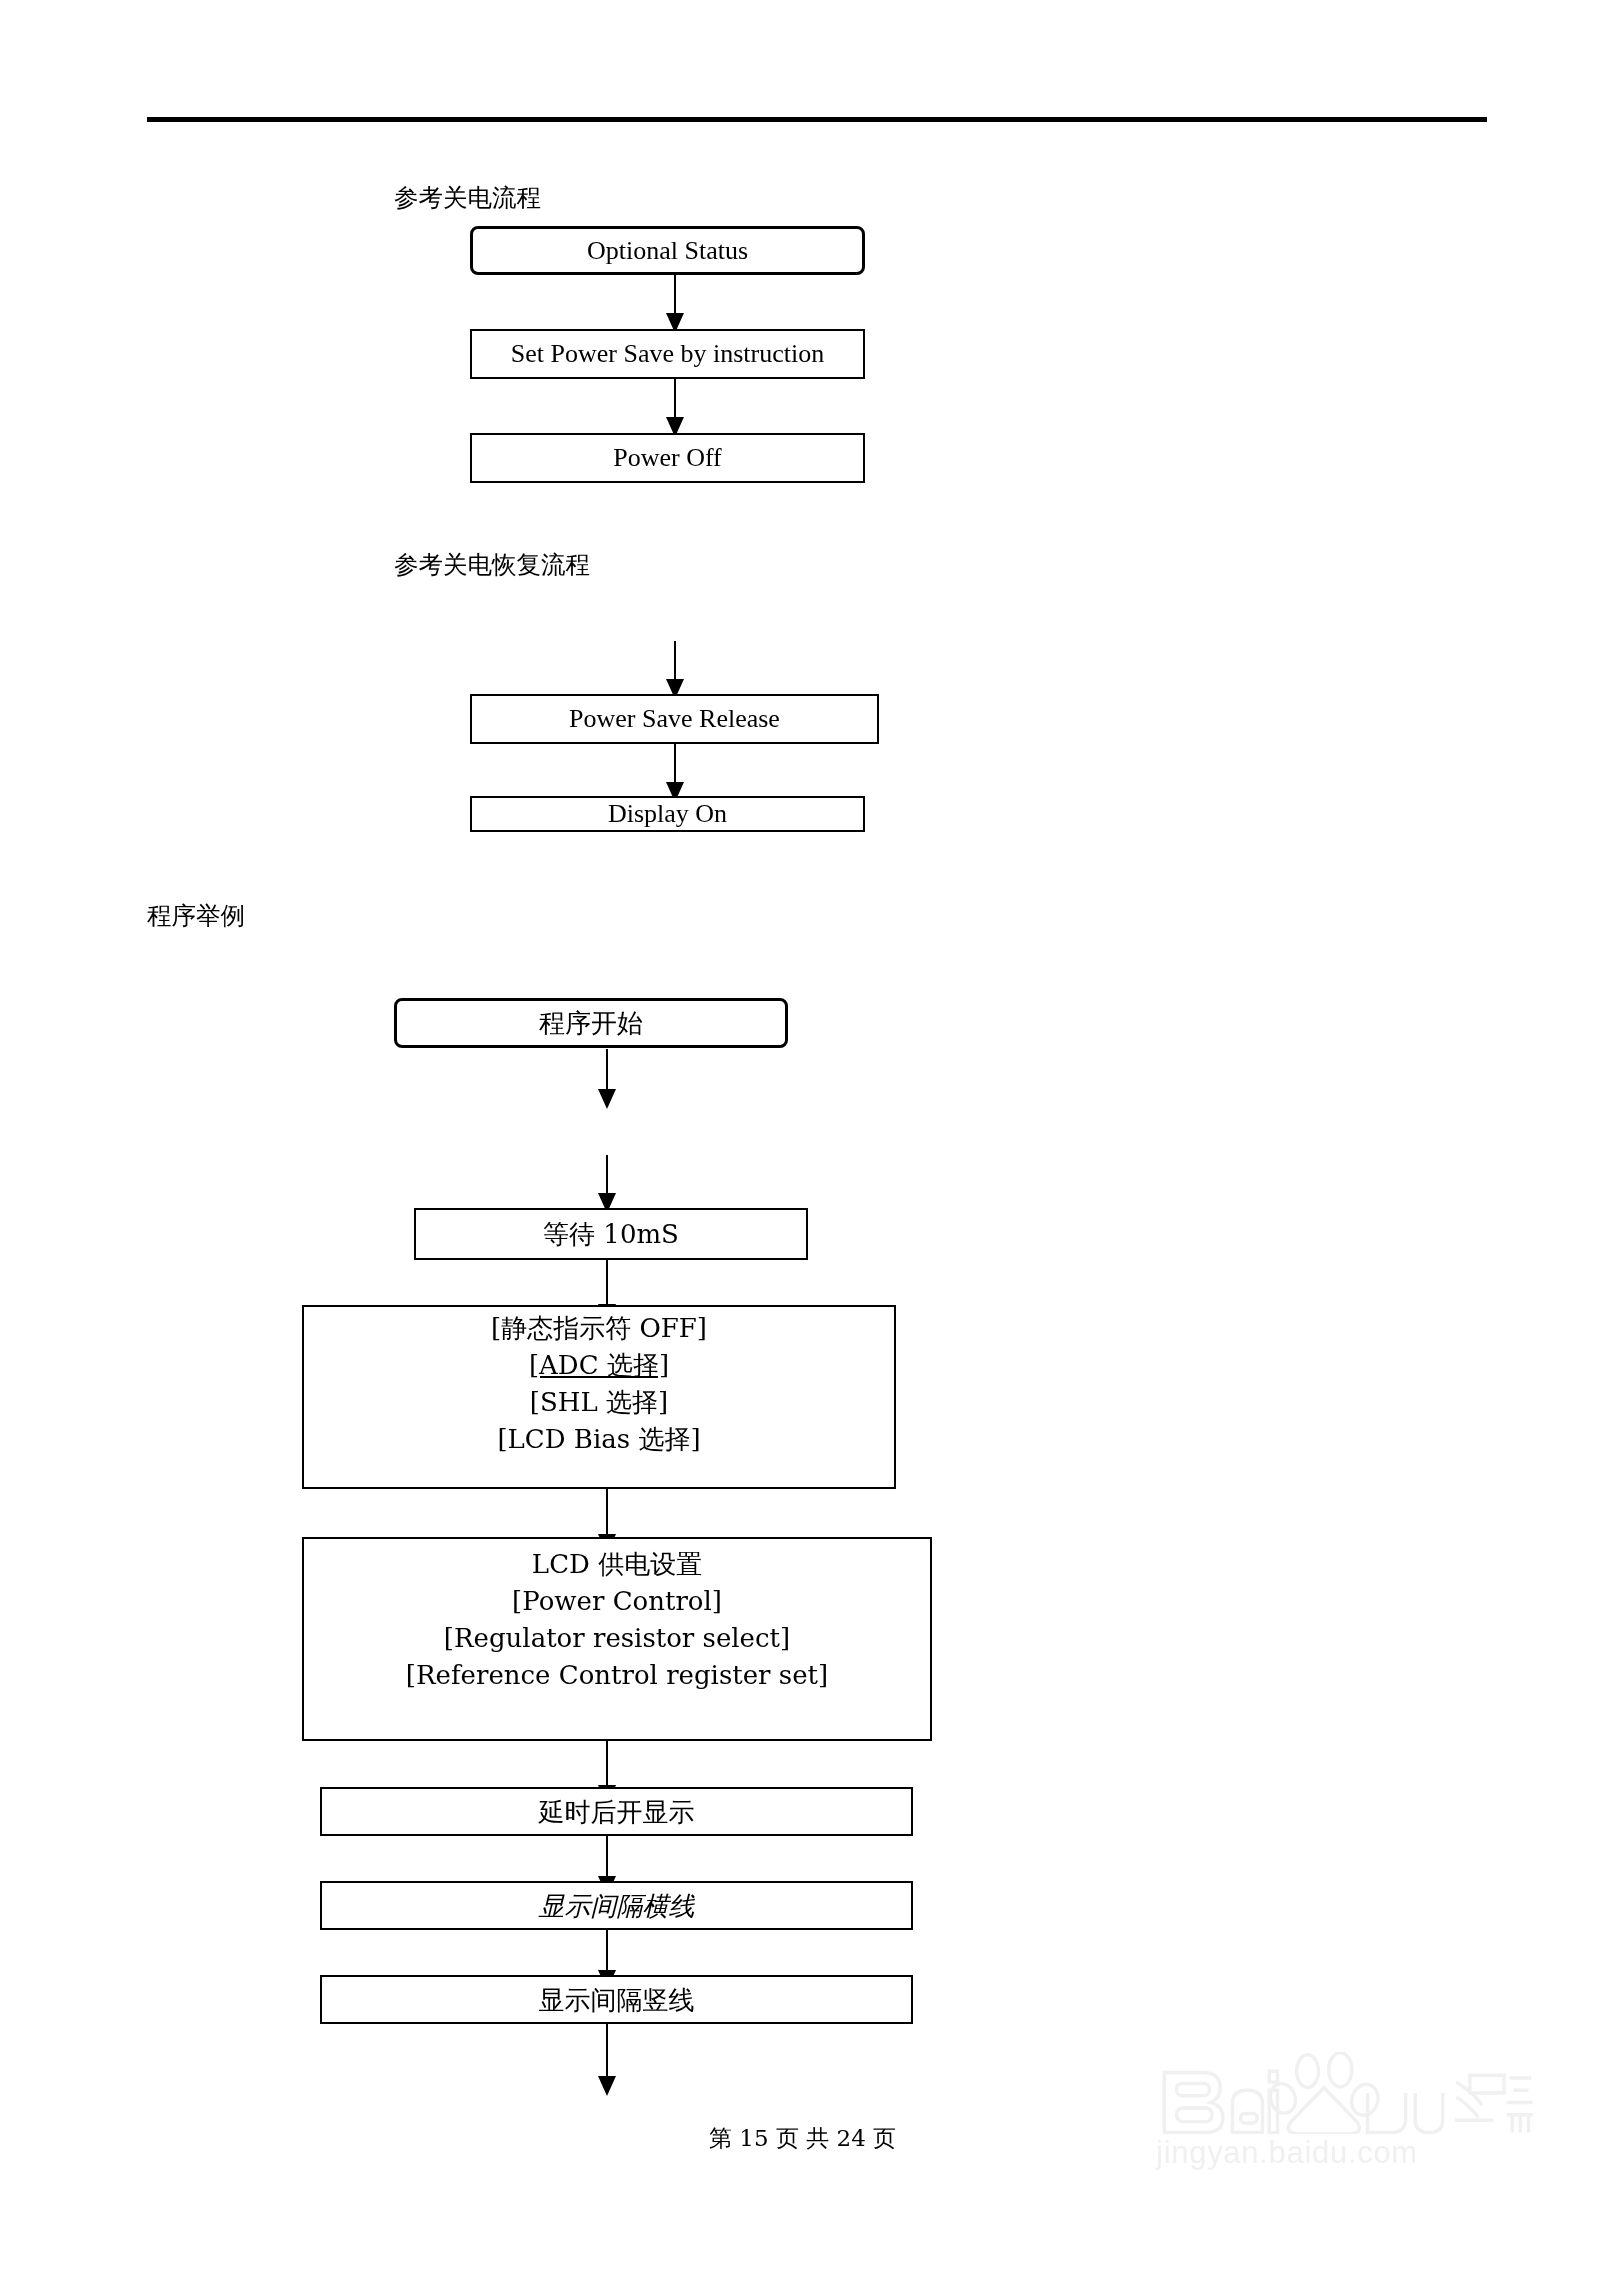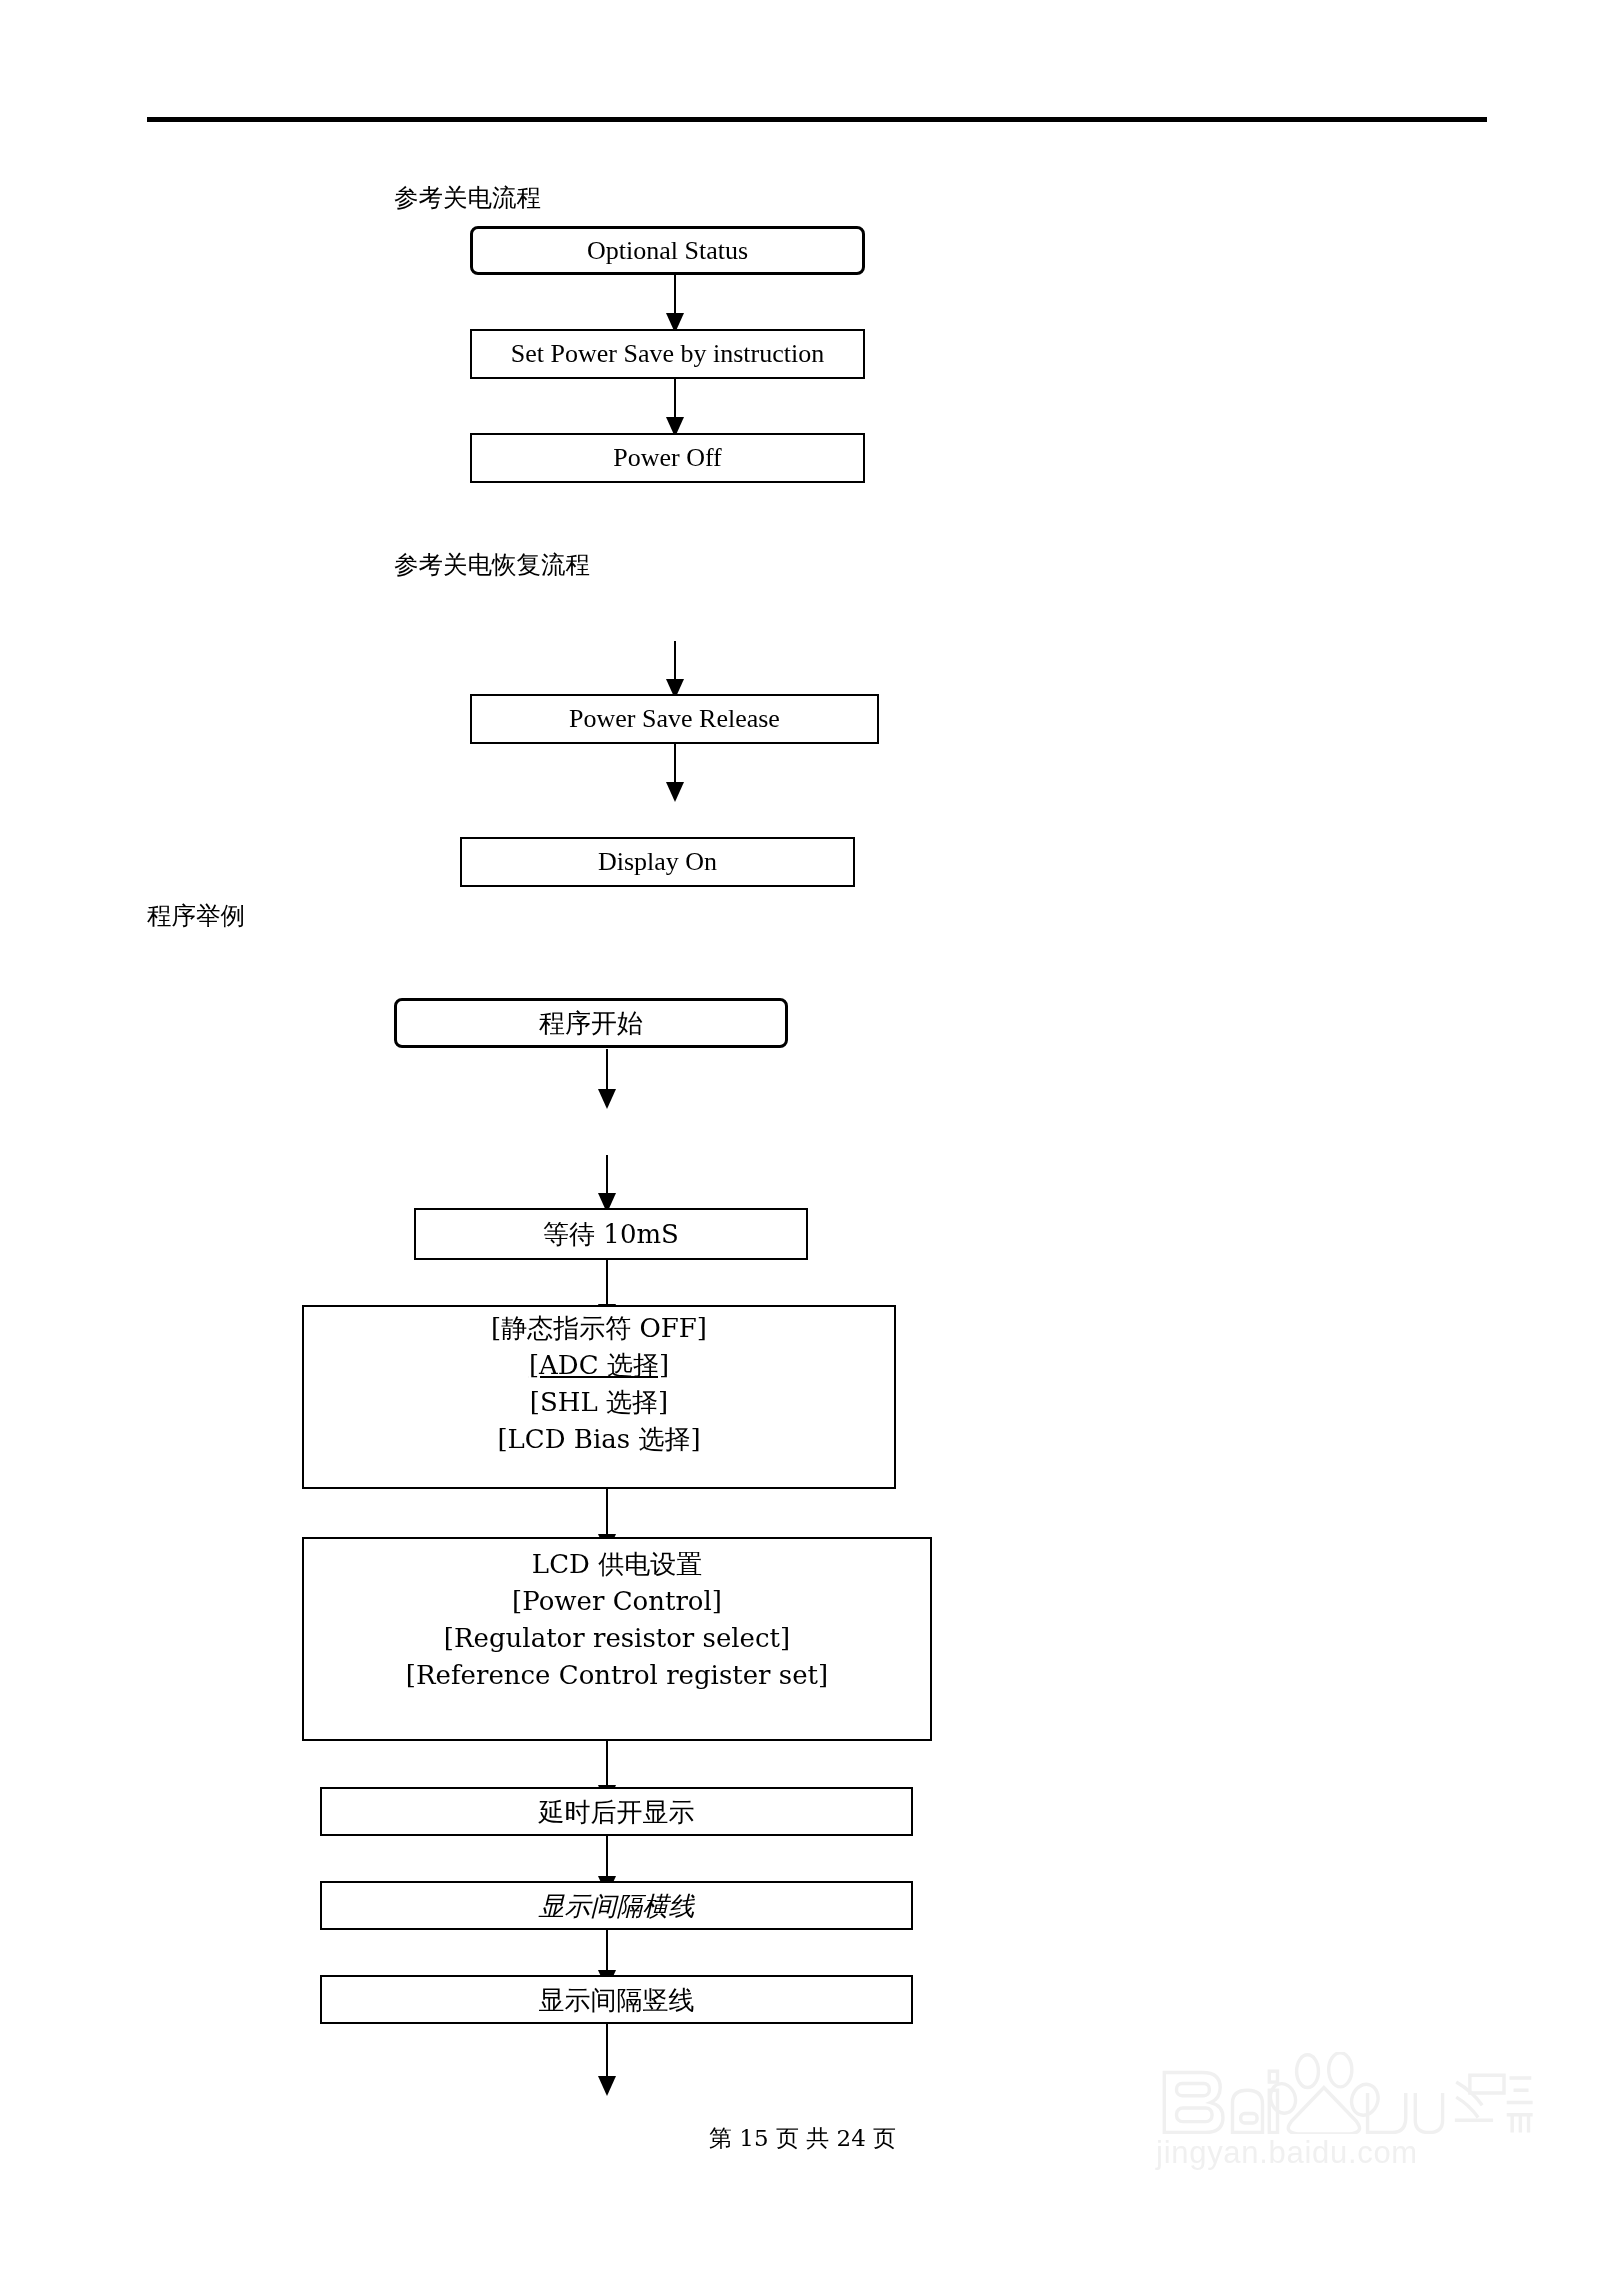--- a/index.html
+++ b/index.html
@@ -172,21 +172,21 @@
 
   <div class="fbox latin center-v" style="left:470px; top:694px; width:409px; height:50px;">
     <span class="line">Power Save Release</span>
   </div>
 
   <div class="conn" style="left:675px; top:744px;">
     <span class="stem" style="height:41px;"></span>
     <span class="head" style="top:38px;"></span>
   </div>
 
-  <div class="fbox latin center-v" style="left:460px; top:796px; width:395px; height:50px;margin-top:41px;">
+  <div class="fbox latin center-v" style="left:470px; top:796px; width:395px; height:36px;">
     <span class="line">Display On</span>
   </div>
 
   <div class="caption" style="left:147px; top:903px;">程序举例</div>
 
   <div class="fbox cjk rounded center-v" style="left:394px; top:998px; width:394px; height:50px;">
     <span class="line">程序开始</span>
   </div>
 
   <div class="conn" style="left:607px; top:1049px;">

